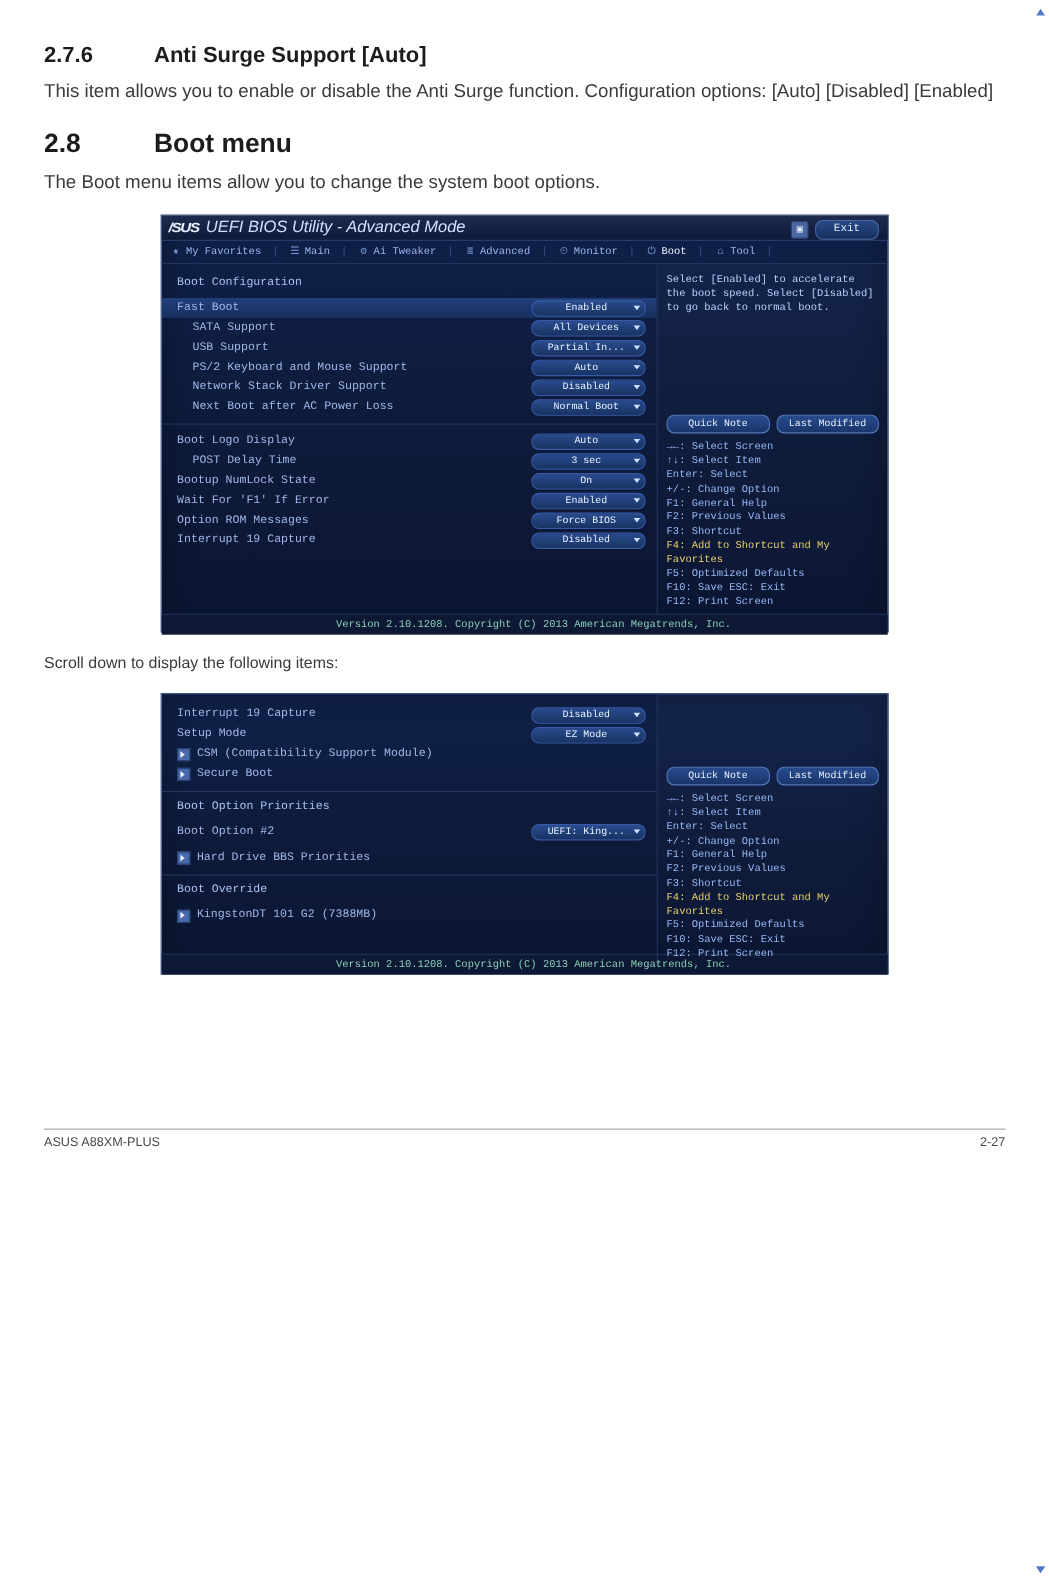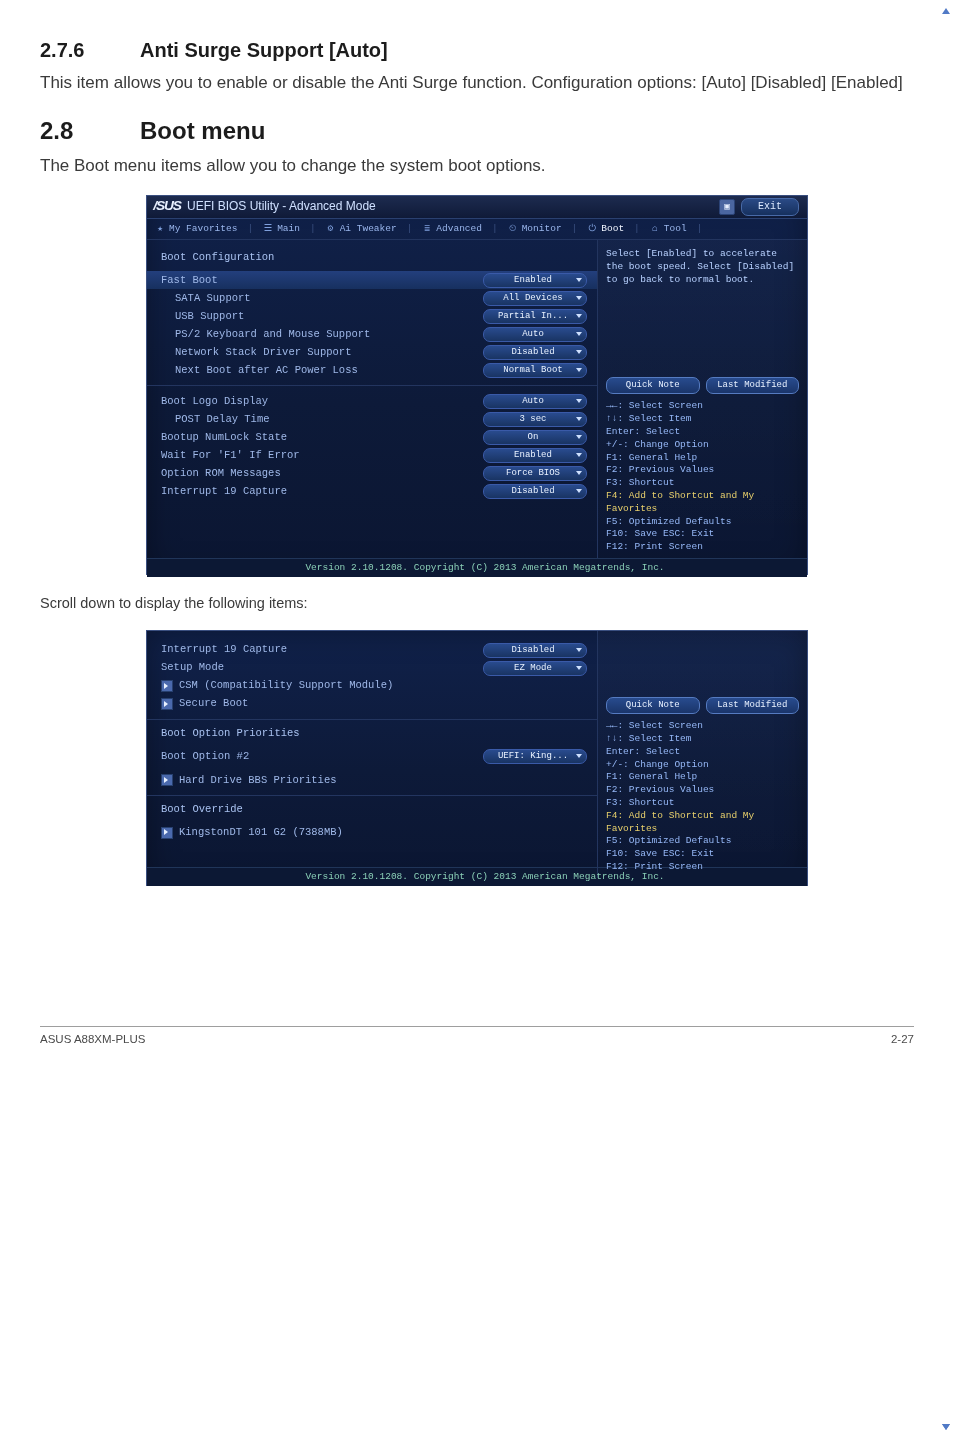--- a/index.html
+++ b/index.html
@@ -33,24 +33,24 @@
   h2.sec .num{min-width:64px;}
   h2.sec.sub .num{min-width:64px;}
   p.body{margin:6px 0 0 0;color:#3a3a3a;font-size:17px;}
   p.caption{margin:18px 0 10px 0;color:#3a3a3a;font-size:14.5px;}
 
   
   .bios{width:660px;margin:16px auto 0 auto;background:linear-gradient(180deg,#10214a 0%,#0d1a39 55%,#0b1632 100%);border:1px solid #3a4f80;font-family:"Lucida Console","Courier New",monospace;font-size:10.5px;color:var(--bios-text);box-shadow:inset 0 0 30px rgba(0,0,0,.35);}
   .bios.h-large{height:378px;}
   .bios.h-small{height:254px;}
 
-  .bios-titlebar{height:22px;background:linear-gradient(180deg,#1d2b4f,#0f1a38);display:flex;align-items:center;justify-content:space-between;padding:0 8px;border-bottom:1px solid #2a4070;}
+  .bios-titlebar{height:22px;background:linear-gradient(180deg,#1d2b4f,#0f1a38);display:flex;align-items:flex-end;justify-content:space-between;padding:0 8px;border-bottom:1px solid #2a4070;}
   .bios-logo{display:flex;align-items:center;gap:8px;}
   .asus-logo{font-family:Arial,sans-serif;font-style:italic;font-weight:900;letter-spacing:-1px;color:#e8f0ff;font-size:12px;transform:scaleX(1.15);}
-  .bios-title{color:#cfe0ff;font-family:Arial,sans-serif;font-size:12px;}
+  .bios-title{color:#cfe0ff;font-family:Arial,sans-serif;font-size:15px;font-style:italic;}
   .titlebar-right{display:flex;align-items:center;gap:6px;}
   .sq-icon{width:14px;height:14px;background:#4b66a0;border:1px solid #2b4376;display:inline-flex;align-items:center;justify-content:center;color:#e7efff;font-size:9px;border-radius:2px;}
   .exit-btn{height:16px;padding:0 16px;background:linear-gradient(180deg,#2a4a86,#16305e);border:1px solid #486aa8;border-radius:7px;color:#dce9ff;font-size:10px;display:inline-flex;align-items:center;}
 
   .bios-tabs{height:20px;border-bottom:1px solid var(--bios-divider);display:flex;align-items:center;gap:10px;padding:0 8px;font-size:9.5px;color:#9ab6ec;}
   .bios-tabs .tab{display:inline-flex;align-items:center;gap:4px;white-space:nowrap;}
   .bios-tabs .sep{color:#3a5080;}
   .tab .ico{display:inline-block;width:10px;text-align:center;color:#7e9fdc;}
   .tab.active{color:#f0f5ff;}
 

